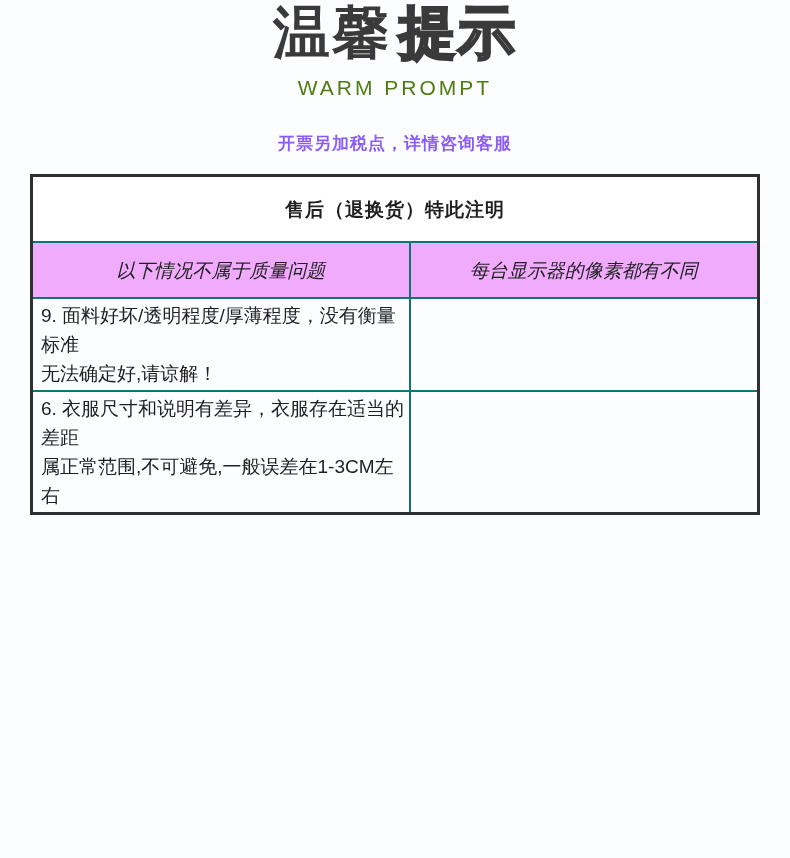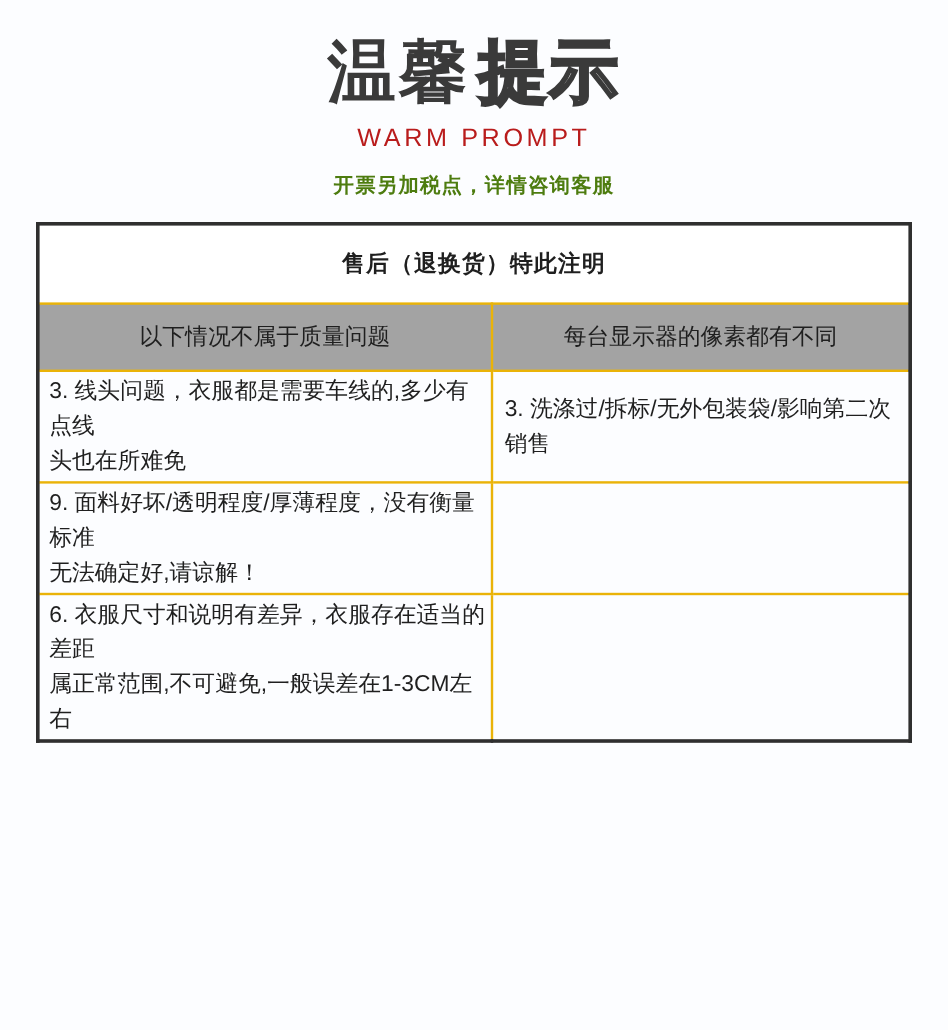--- a/index.html
+++ b/index.html
@@ -10,21 +10,20 @@
     font-family: "Liberation Sans", "DejaVu Sans", sans-serif;
     color: #1f1f1f;
   }
   .page {
     width: 790px;
     height: 858px;
     overflow: hidden;
   }
   .header {
     text-align: center;
-    padding-top: 28px;
   }
   .main-title {
     font-size: 57px;
     font-weight: 900;
     line-height: 64px;
     letter-spacing: 2px;
     white-space: nowrap;
   }
   .title-solid {
     color: #3a3a3a;
@@ -33,58 +32,59 @@
     color: #ffffff;
     -webkit-text-stroke: 2.5px #3a3a3a;
     text-shadow: 0 0 1px #3a3a3a;
     margin-left: 8px;
   }
   .subtitle {
     margin-top: 12px;
     font-size: 21px;
     font-weight: 500;
     letter-spacing: 3px;
-    color: #b91c1c;
+    color: #4d7c0f;
   }
   .notice {
-    margin-top: 15px;
+    margin-top: 32px;
     font-size: 17px;
     font-weight: bold;
-    color: #4d7c0f;
+    color: #8b5cf6;
     letter-spacing: 1px;
   }
   table.policy {
     width: 730px;
     margin: 19px auto 0 auto;
     border-collapse: collapse;
     border: 3px solid #2f2f2f;
     table-layout: fixed;
   }
   table.policy td {
-    border: 2px solid #eab308;
+    border: 2px solid #0f766e;
     vertical-align: middle;
     font-size: 19px;
     line-height: 29px;
     white-space: pre-line;
   }
   td.table-title {
     height: 62px;
     text-align: center;
     font-size: 29px;
     font-weight: bold;
     letter-spacing: 1px;
     background: #ffffff;
     white-space: nowrap;
   }
   td.col-header {
     height: 52px;
     text-align: center;
     font-size: 22px;
-    background: #a3a3a3;
+    background: #f0abfc;
     white-space: nowrap;
+    font-style: italic;
   }
   td.cell-left {
     height: 62px;
     padding: 2px 4px 2px 8px;
   }
   td.cell-right {
     height: 62px;
     padding: 2px 4px 2px 10px;
   }
 </style>
@@ -108,25 +108,20 @@
     </colgroup>
     <tbody>
       <tr>
         <td class="table-title" colspan="2">售后（退换货）特此注明</td>
       </tr>
       <tr>
         <td class="col-header">以下情况不属于质量问题</td>
         <td class="col-header">每台显示器的像素都有不同</td>
       </tr>
       <tr>
-        <td class="cell-left">3. 线头问题，衣服都是需要车线的,多少有点线
-头也在所难免</td>
-        <td class="cell-right">3. 洗涤过/拆标/无外包装袋/影响第二次销售</td>
-      </tr>
-      <tr>
         <td class="cell-left">9. 面料好坏/透明程度/厚薄程度，没有衡量标准
 无法确定好,请谅解！</td>
         <td class="cell-right"></td>
       </tr>
       <tr>
         <td class="cell-left">6. 衣服尺寸和说明有差异，衣服存在适当的差距
 属正常范围,不可避免,一般误差在1-3CM左右</td>
         <td class="cell-right"></td>
       </tr>
 

